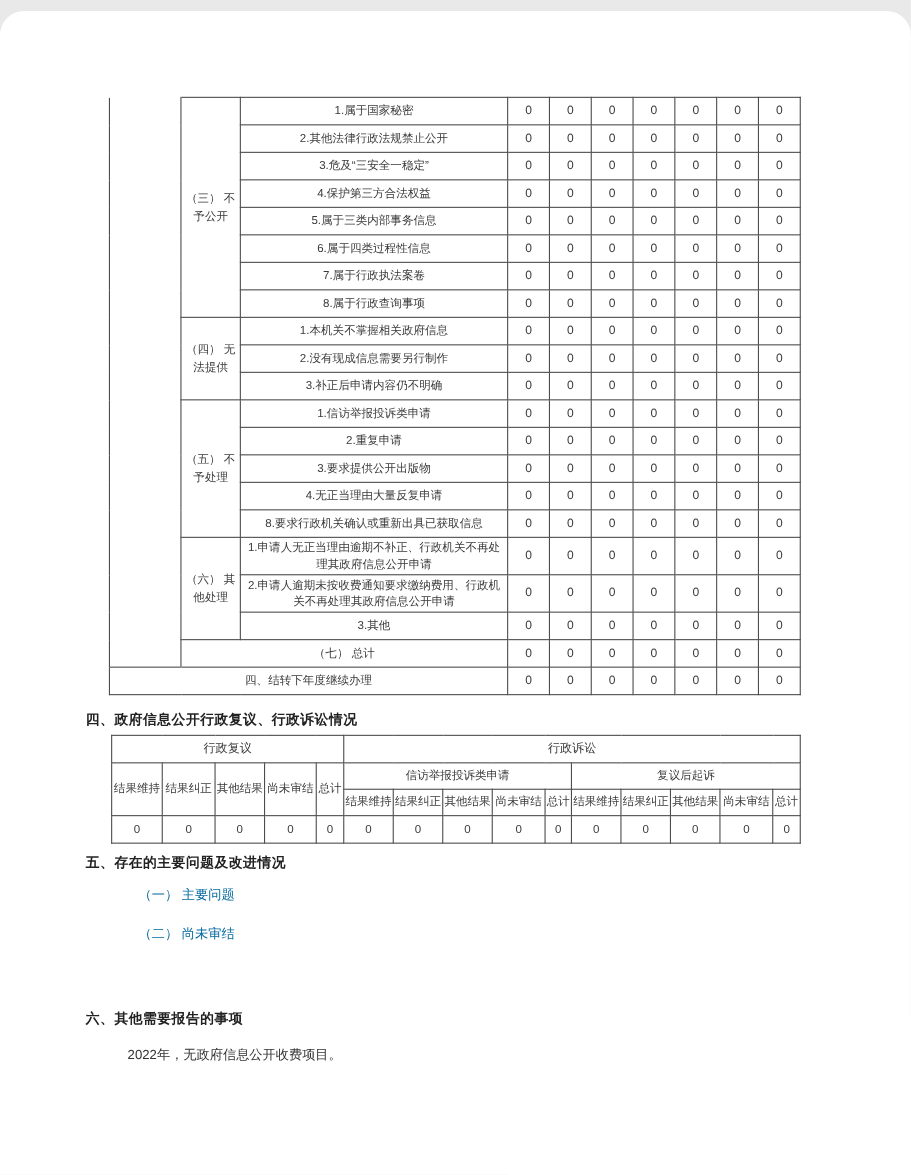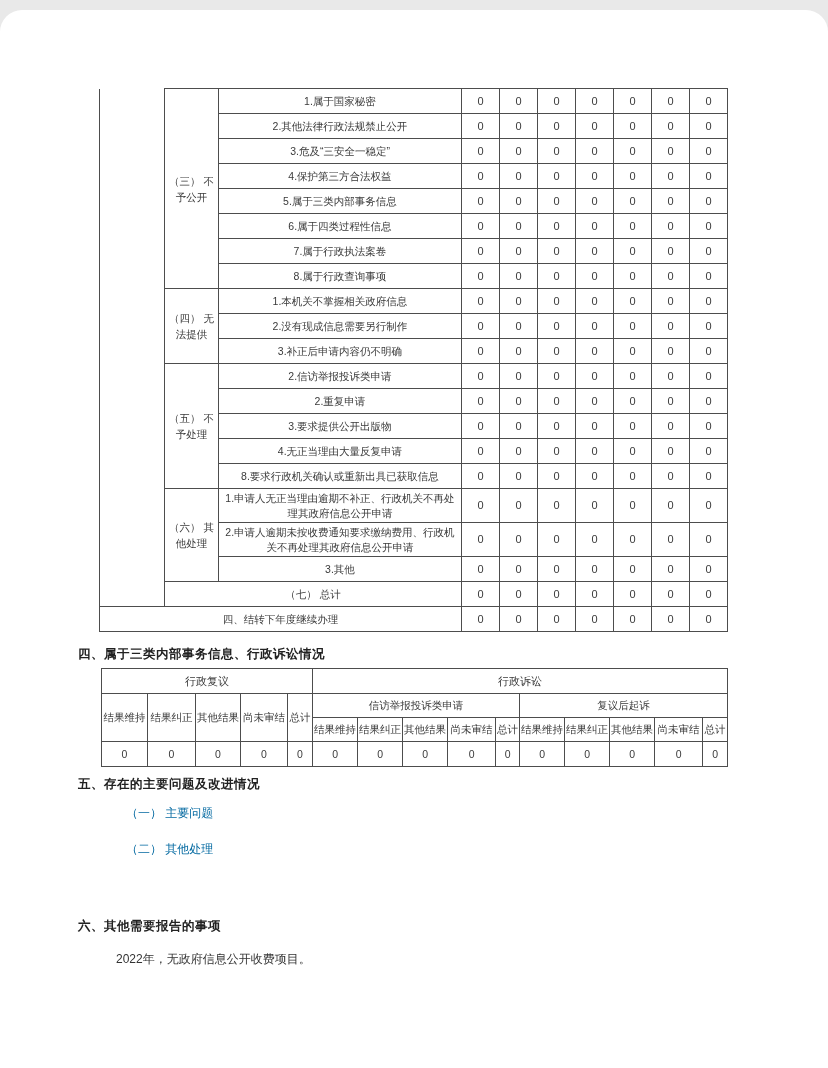--- a/index.html
+++ b/index.html
@@ -180,21 +180,21 @@
           <td class="num">0</td>
           <td class="num">0</td>
           <td class="num">0</td>
           <td class="num">0</td>
           <td class="num">0</td>
           <td class="num">0</td>
     </tr>
 
     <tr class="r">
       <td class="grp" rowspan="5">（五） 不予处理</td>
-      <td>2.信访举报投诉类申请</td>
+      <td>1.信访举报投诉类申请</td>
       <td class="num">0</td>
           <td class="num">0</td>
           <td class="num">0</td>
           <td class="num">0</td>
           <td class="num">0</td>
           <td class="num">0</td>
           <td class="num">0</td>
     </tr>
     <tr class="r">
       <td>2.重复申请</td>
@@ -285,21 +285,21 @@
           <td class="num">0</td>
           <td class="num">0</td>
           <td class="num">0</td>
           <td class="num">0</td>
           <td class="num">0</td>
           <td class="num">0</td>
     </tr>
   </tbody>
     </table>
 
-  <div class="sec-title" style="left:78px;top:636px">四、属于三类内部事务信息、行政诉讼情况</div>
+  <div class="sec-title" style="left:78px;top:636px">四、政府信息公开行政复议、行政诉讼情况</div>
 
   <table class="t2">
     <colgroup>
       <col style="width:46px">
         <col style="width:48px">
         <col style="width:45px">
         <col style="width:47px">
         <col style="width:25px">
       <col style="width:45px">
         <col style="width:45px">
@@ -353,18 +353,18 @@
           <td>0</td>
           <td>0</td>
           <td>0</td>
           <td>0</td>
     </tr>
   </tbody>
     </table>
 
   <div class="sec-title" style="left:78px;top:766px">五、存在的主要问题及改进情况</div>
   <div class="sub-title" style="left:126px;top:795px">（一） 主要问题</div>
-  <div class="sub-title" style="left:126px;top:831px">（二） 其他处理</div>
+  <div class="sub-title" style="left:126px;top:831px">（二） 尚未审结</div>
 
   <div class="sec-title" style="left:78px;top:908px">六、其他需要报告的事项</div>
   <div class="body-line" style="left:116px;top:941px">2022年，无政府信息公开收费项目。</div>
 
 </div>
 
 </body></html>

